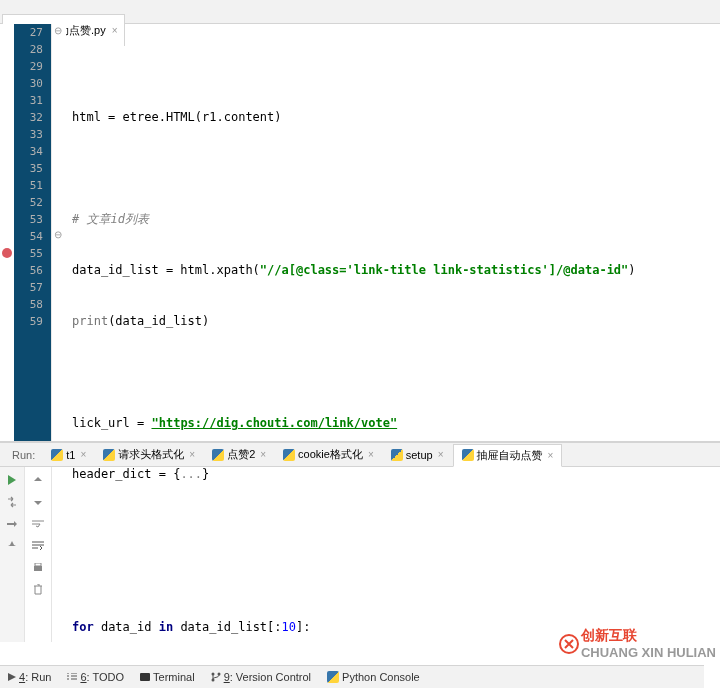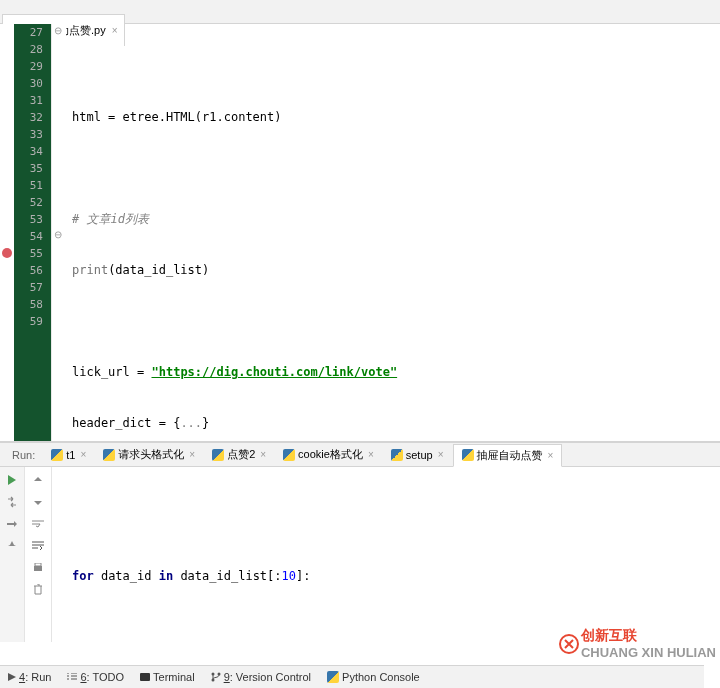--- a/index.html
+++ b/index.html
@@ -42,21 +42,21 @@
 
 
 .editor-wrap {
   display: flex;
   height: 418px;
   background: #fff;
   border-bottom: 1px solid #d4d4d4;
 }
 .gutter {
   width: 38px;
-  background: #14532d;
+  background: #0c4a6e;
   border-right: 1px solid #e8e8e8;
   text-align: right;
   padding-right: 8px;
   font-family: Consolas, Menlo, monospace;
   font-size: 11px;
   color: #b0b0b0;
   user-select: none;
   position: relative;
 }
 .gutter .ln { height: 17px; line-height: 17px; }
@@ -236,20 +236,21 @@
   <div class="fold-col">
     <span class="fm" style="top:1px">⊖</span>
     <span class="fm" style="top:205px">⊖</span>
   </div>
 
   <div class="code">
     <div class="row"></div>
     <div class="row"><span>html = etree.HTML(r1.content)</span></div>
     <div class="row"></div>
     <div class="row"><span class="cmt"># 文章id列表</span></div>
+    <div class="row"><span>data_id_list = html.xpath(</span><span class="str">"//a[@class='link-title link-statistics']/@data-id"</span><span>)</span></div>
     <div class="row"><span class="bi">print</span><span>(data_id_list)</span></div>
     <div class="row"></div>
     <div class="row"><span>lick_url = </span><span class="link">"https://dig.chouti.com/link/vote"</span></div>
     <div class="row"><span>header_dict = {</span><span class="fold-inline">...</span><span>}</span></div>
     <div class="row"></div>
     <div class="row"></div>
     <div class="row"><span class="kw">for</span><span> data_id </span><span class="kw">in</span><span> data_id_list[:</span><span class="num">10</span><span>]:</span></div>
     
     
     

